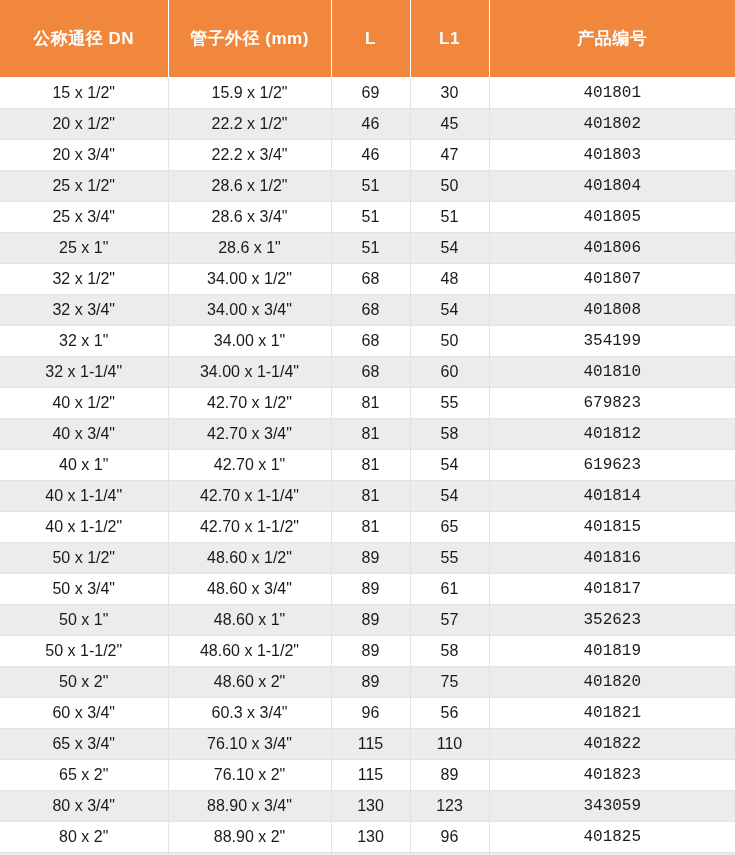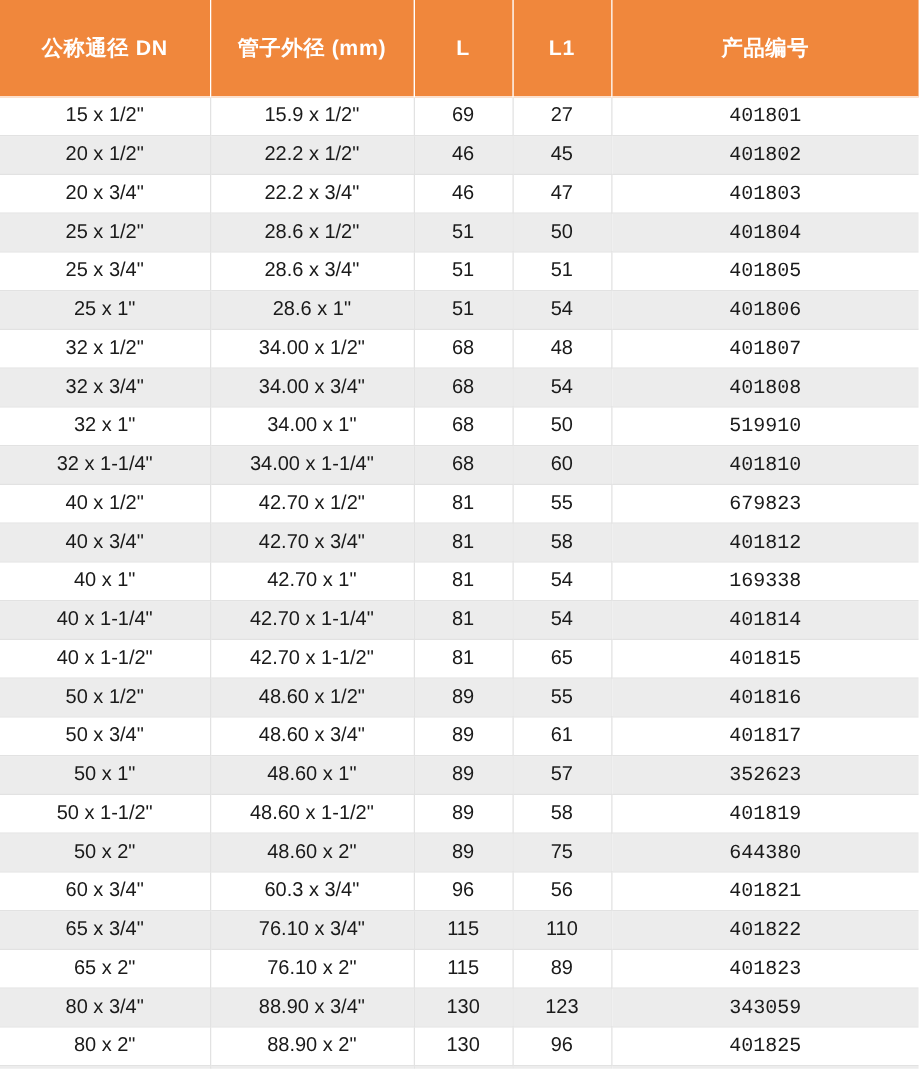--- a/index.html
+++ b/index.html
@@ -76,21 +76,21 @@
       <th>L</th>
       <th>L1</th>
       <th>产品编号</th>
     </tr>
   </thead>
   <tbody id="table-body">
       <tr class="row-even">
         <td>15 x 1/2"</td>
         <td>15.9 x 1/2"</td>
         <td>69</td>
-        <td>27</td>
+        <td>30</td>
         <td>401801</td>
       </tr>
       <tr class="row-odd">
         <td>20 x 1/2"</td>
         <td>22.2 x 1/2"</td>
         <td>46</td>
         <td>45</td>
         <td>401802</td>
       </tr>
       <tr class="row-even">
@@ -133,21 +133,21 @@
         <td>34.00 x 3/4"</td>
         <td>68</td>
         <td>54</td>
         <td>401808</td>
       </tr>
       <tr class="row-even">
         <td>32 x 1"</td>
         <td>34.00 x 1"</td>
         <td>68</td>
         <td>50</td>
-        <td>519910</td>
+        <td>354199</td>
       </tr>
       <tr class="row-odd">
         <td>32 x 1-1/4"</td>
         <td>34.00 x 1-1/4"</td>
         <td>68</td>
         <td>60</td>
         <td>401810</td>
       </tr>
       <tr class="row-even">
         <td>40 x 1/2"</td>
@@ -161,21 +161,21 @@
         <td>42.70 x 3/4"</td>
         <td>81</td>
         <td>58</td>
         <td>401812</td>
       </tr>
       <tr class="row-even">
         <td>40 x 1"</td>
         <td>42.70 x 1"</td>
         <td>81</td>
         <td>54</td>
-        <td>169338</td>
+        <td>619623</td>
       </tr>
       <tr class="row-odd">
         <td>40 x 1-1/4"</td>
         <td>42.70 x 1-1/4"</td>
         <td>81</td>
         <td>54</td>
         <td>401814</td>
       </tr>
       <tr class="row-even">
         <td>40 x 1-1/2"</td>
@@ -210,21 +210,21 @@
         <td>48.60 x 1-1/2"</td>
         <td>89</td>
         <td>58</td>
         <td>401819</td>
       </tr>
       <tr class="row-odd">
         <td>50 x 2"</td>
         <td>48.60 x 2"</td>
         <td>89</td>
         <td>75</td>
-        <td>644380</td>
+        <td>401820</td>
       </tr>
       <tr class="row-even">
         <td>60 x 3/4"</td>
         <td>60.3 x 3/4"</td>
         <td>96</td>
         <td>56</td>
         <td>401821</td>
       </tr>
       <tr class="row-odd">
         <td>65 x 3/4"</td>

